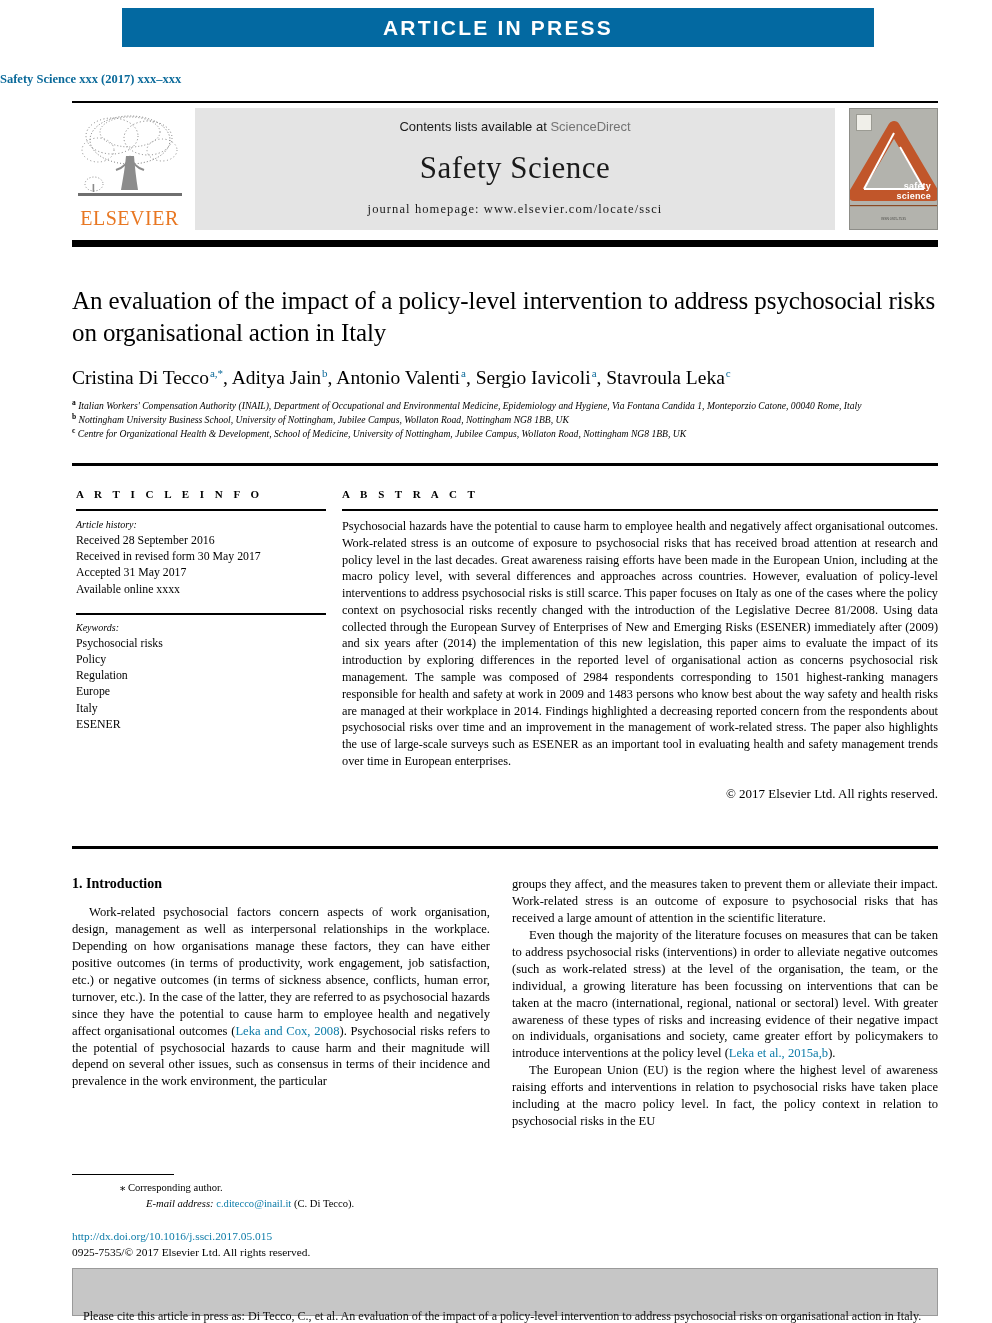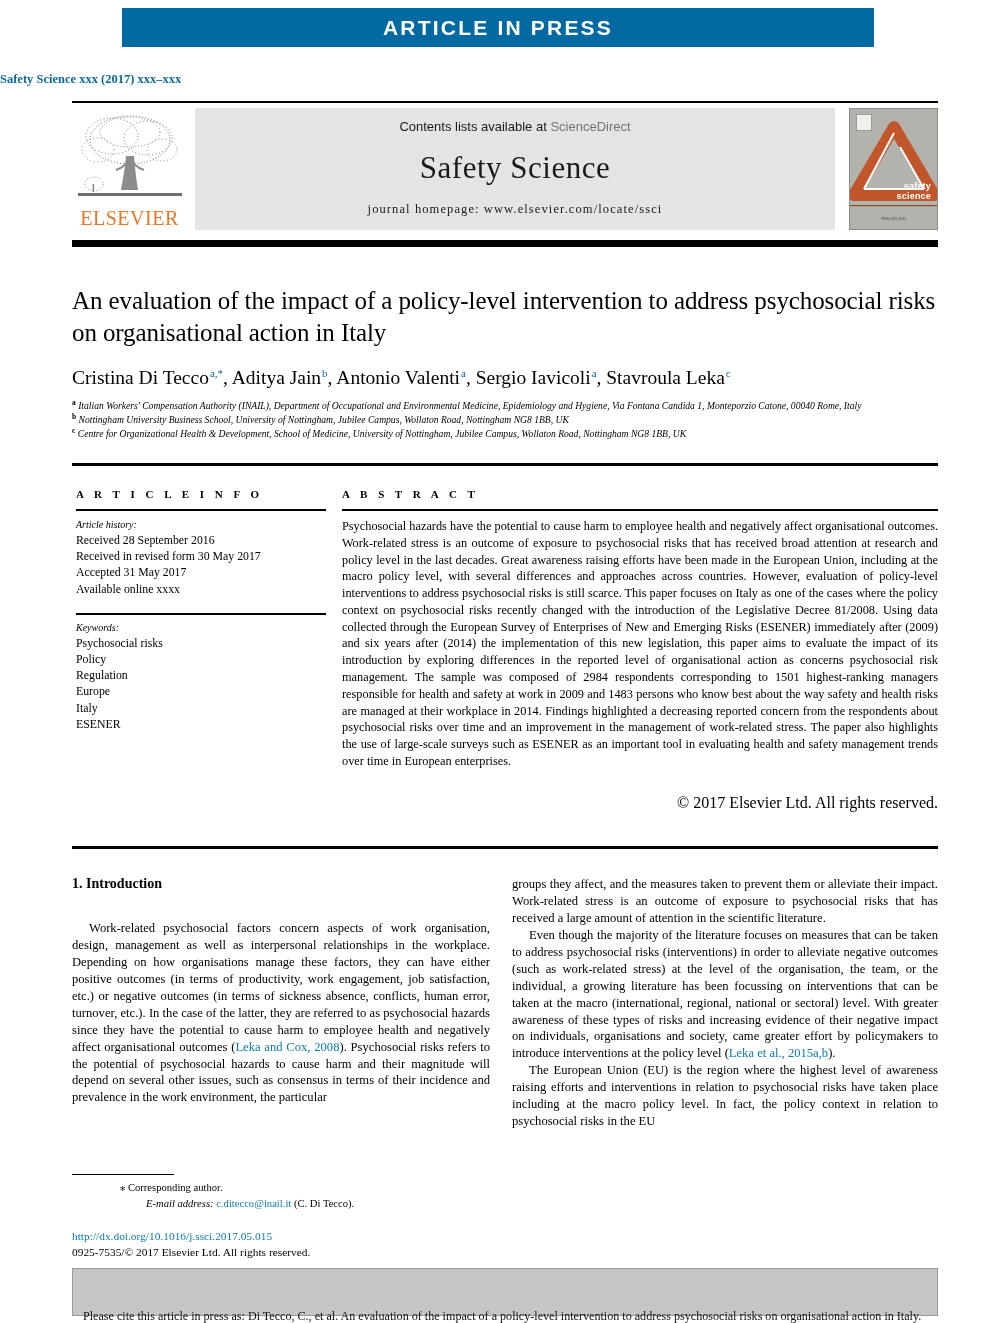--- a/index.html
+++ b/index.html
@@ -256,23 +256,23 @@
   .kw-block { margin-top: 16px; }
   .kw-block .hr-thin { margin-bottom: 6px; }
 
   .abstract-body {
     font-size: 12.3px;
     line-height: 1.365;
     text-align: justify;
     color: #000;
   }
   .abstract-copy {
-    margin-top: 24px;
+    margin-top: 16px;
     text-align: right;
-    font-size: 16px;
+    font-size: 13px;
   }
 
   
   .abs-rule {
     position: absolute;
     left: 72px;
     top: 846px;
     width: 866px;
     height: 3px;
     background: #000;
@@ -288,21 +288,21 @@
   .body-right {
     position: absolute;
     left: 512px;
     top: 876px;
     width: 426px;
   }
   .sec-title {
     font-family: "Liberation Serif", serif;
     font-size: 14px;
     font-weight: bold;
-    margin: 0 0 28px 0;
+    margin: 0 0 12px 0;
   }
   .para {
     font-size: 12.6px;
     line-height: 1.345;
     text-align: justify;
     text-indent: 1.35em;
     margin: 0;
     hyphens: auto;
   }
   .para.no-indent { text-indent: 0; }

